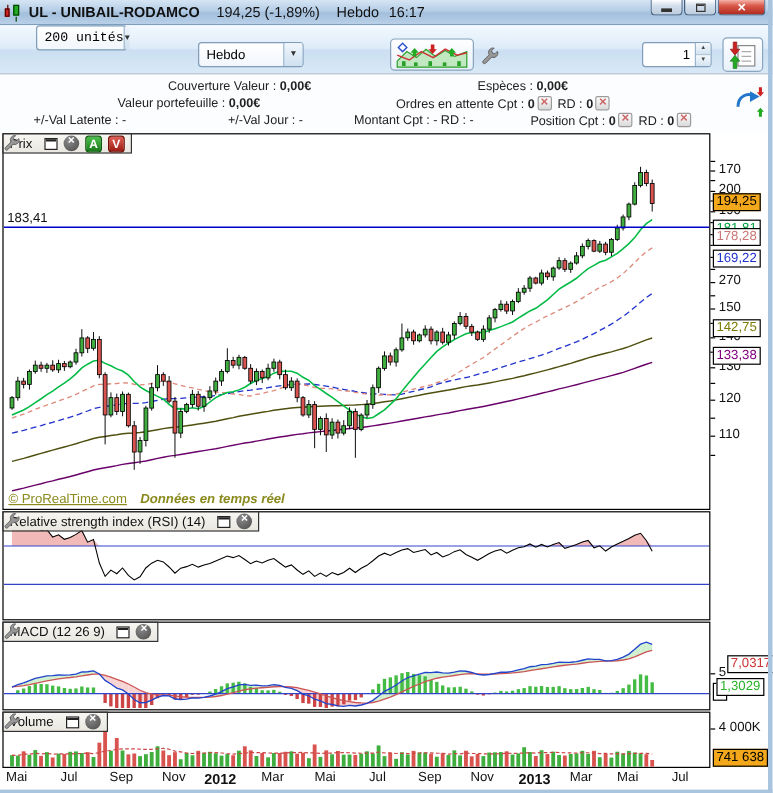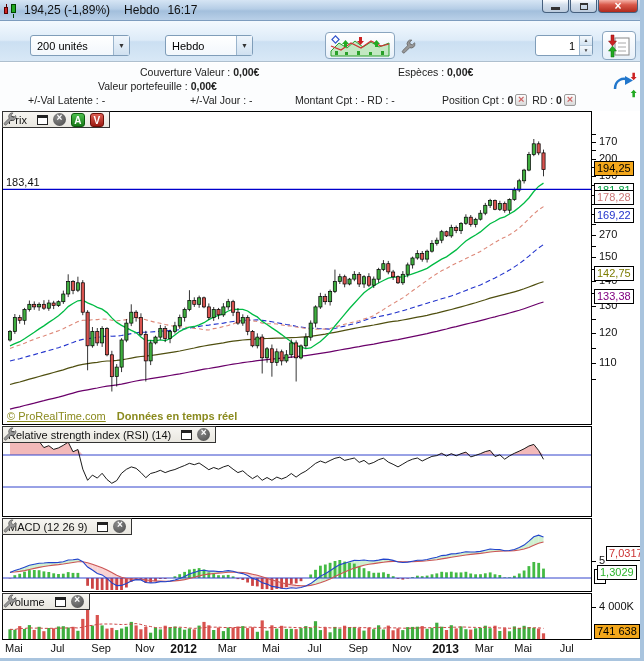--- a/index.html
+++ b/index.html
@@ -28,21 +28,21 @@
 
   
   #toolbar { position:absolute; left:0; top:21px; width:644px; height:41px;
     background:linear-gradient(#f3f9fe,#ddebf8 48%,#cbdff2 52%,#d8e8f6);
     border-bottom:1px solid #aebfce; }
   .dd { position:absolute; height:21px; background:linear-gradient(#ffffff,#f2f7fc); border:1px solid #7f9db9;
     border-radius:3px; font-size:11px; display:flex; align-items:center; cursor:pointer; }
   .dd > span { flex:1; padding-left:6px; white-space:nowrap; }
   .dda { width:16px; height:100%; border-left:1px solid #9ab4cc; background:linear-gradient(#f0f6fc,#cfe0f0);
     display:flex; align-items:center; justify-content:center; font-size:7px; color:#333; font-style:normal; }
-  #dd-units { left:30px; top:14px; width:100px; }
+  #dd-units { left:30px; top:0; width:76px;font-family:Liberation Mono, monospace; }
   #dd-tf { left:165px; top:14px; width:88px; }
   #dd-otype { left:422px; top:14px; width:92px; }
   .tbtn { position:absolute; border:1px solid #8aa5bf; border-radius:4px;
     background:linear-gradient(#ffffff,#e7f0f9); cursor:pointer; display:flex; align-items:center; justify-content:center; }
   #btn-chart { left:325px; top:11px; width:70px; height:27px; }
   #btn-wrench { left:399px; top:15px; width:19px; height:20px; background:none; border:none; }
   #btn-order { left:602px; top:10px; width:34px; height:29px; }
   .spin { position:absolute; left:535px; top:14px; width:58px; height:21px; border:1px solid #7f9db9; border-radius:3px;
     background:#fff; font-size:11px; display:flex; align-items:center; }
   .spin > span { flex:1; text-align:right; padding-right:4px; }
@@ -74,21 +74,21 @@
   .win-ico { width:11px; height:10px; border:1px solid #222; background:#fff; box-shadow:inset 0 2px 0 #222; }
   .x-ico { width:13px; height:13px; border-radius:50%; background:radial-gradient(circle at 35% 30%,#8a8a8a,#4a4a4a); position:relative; }
   .x-ico:before { content:"×"; position:absolute; left:0; right:0; top:-1px; text-align:center; color:#fff; font-size:10px; font-weight:bold; }
   .av { width:14px; height:14px; border-radius:3px; color:#fff; font-size:10px; font-weight:bold; text-align:center; line-height:14px; cursor:pointer; }
   .av.a { background:linear-gradient(#4ec04e,#187a18); border:1px solid #0c5c0c; }
   .av.v { background:linear-gradient(#e06055,#9c1b12); border:1px solid #6d0e07; }
 
   #alert-lbl { position:absolute; left:3px; font-size:11px; color:#111; z-index:2; }
   #copyright { position:absolute; left:4px; bottom:2px; font-size:11px; color:#8a8a1e; z-index:2; white-space:nowrap; }
   #copyright .cpl { text-decoration:underline; }
-  #copyright .rt { font-weight:bold; margin-left:8px; }
+  #copyright .rt { font-style:italic; font-weight:bold; margin-left:8px; }
 
   
   .gut { position:absolute; left:592px; width:52px; font-size:11px; color:#111; }
   #gut-price { top:111px; height:314px; }
   #gut-rsi   { top:426px; height:91px; }
   #gut-macd  { top:518px; height:74px; }
   #gut-vol   { top:593px; height:47px; }
   .tick { position:absolute; left:0; width:4px; height:1px; background:#000; }
   .alab { position:absolute; left:7px; white-space:nowrap; }
   .alab.bold { font-weight:bold; }
@@ -114,20 +114,21 @@
   </defs>
 </svg>
 
 <div id="win">
 
   <div id="titlebar">
     <span id="tb-ico">
         <i class="c1"></i>
         <i class="c2"></i>
       </span>
+    <span class="tb-t">UL - UNIBAIL-RODAMCO</span>
     <span class="tb-p">194,25 (-1,89%)</span>
     <span class="tb-f">Hebdo</span>
     <span>16:17</span>
     <div id="winbtns">
       <div class="wb">
           <i class="mingl"></i>
         </div>
       <div class="wb">
           <i class="maxgl"></i>
         </div>
@@ -188,20 +189,27 @@
       <span>Couverture Valeur :</span>
       <b>0,00€</b>
     </div>
     <div class="row" style="left:398px; top:3px">
       <span>Espèces :</span>
       <b>0,00€</b>
     </div>
     <div class="row" style="left:98px; top:17px">
       <span>Valeur portefeuille :</span>
       <b>0,00€</b>
+    </div>
+    <div class="row" style="left:330px; top:17px">
+      <span>Ordres en attente</span>
+      <span>Cpt :</span>
+      <b>0</b><span class="mini-x"></span>
+      <span>RD :</span>
+      <b>0</b><span class="mini-x"></span>
     </div>
     <div class="row" style="left:28px; top:31px">+/-Val Latente : -</div>
     <div class="row" style="left:190px; top:31px">+/-Val Jour : -</div>
     <div class="row" style="left:295px; top:31px">Montant  Cpt : - RD : -</div>
     <div class="row" style="left:442px; top:31px">
       <span>Position  Cpt :</span>
       <b>0</b><span class="mini-x"></span>
       <span>RD :</span>
       <b>0</b><span class="mini-x"></span>
     </div>

